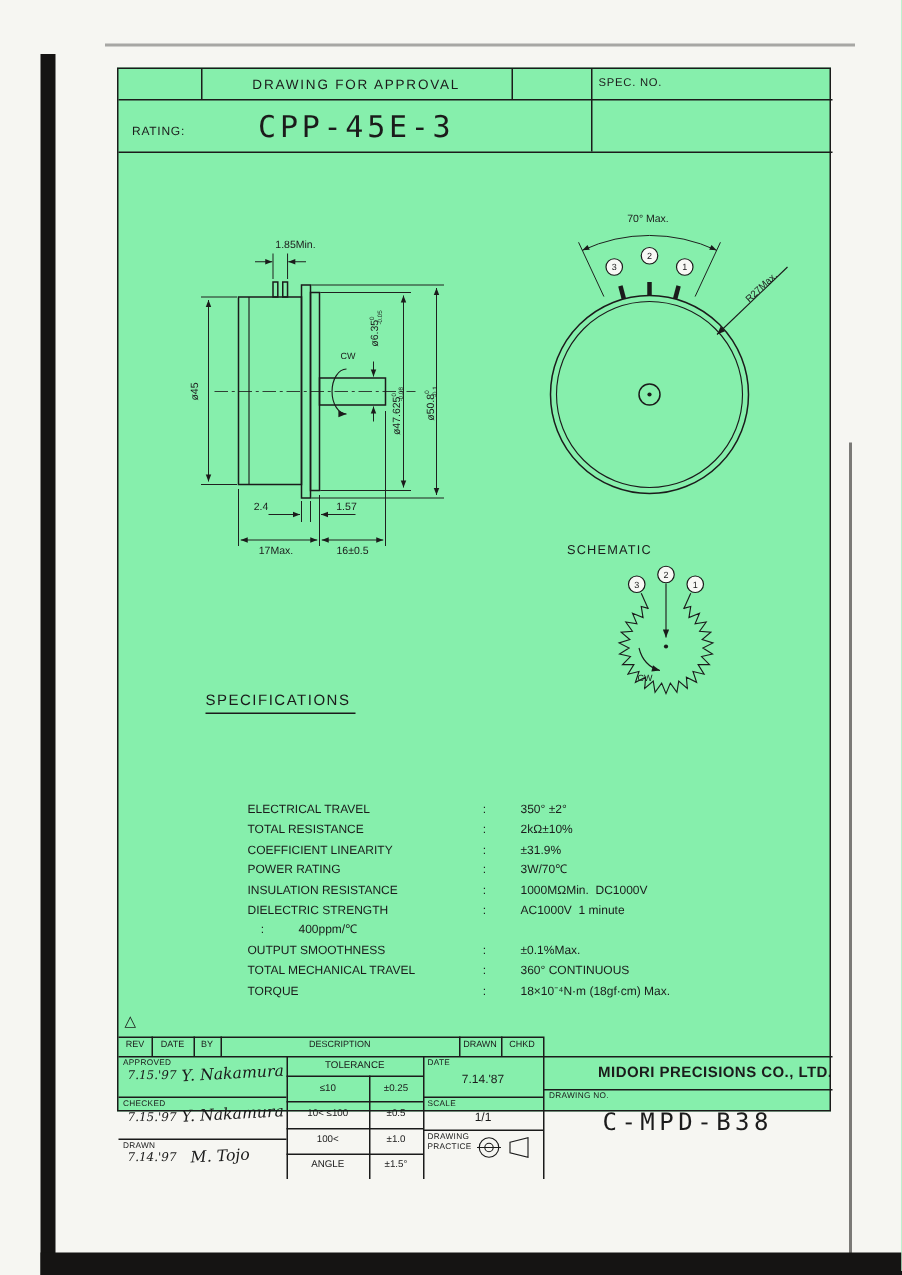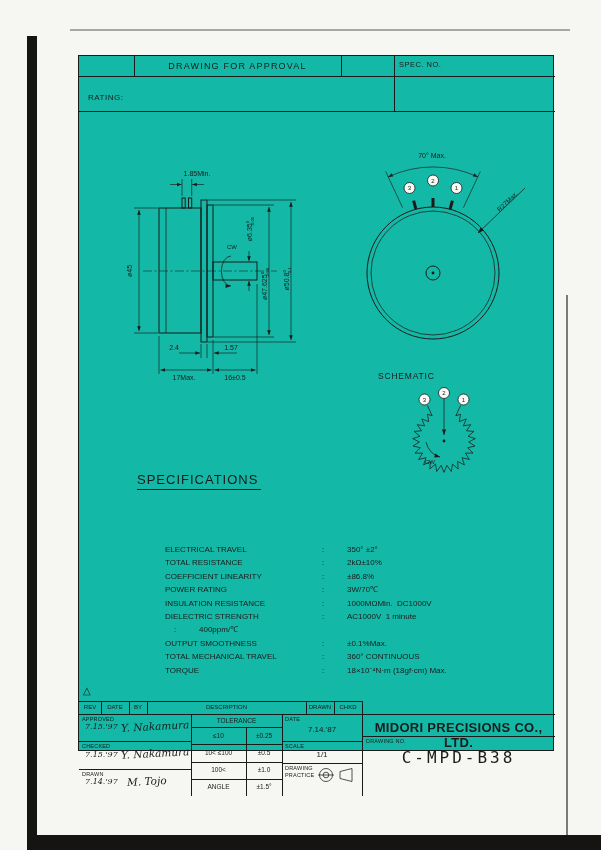--- a/index.html
+++ b/index.html
@@ -5,59 +5,59 @@
   * { margin:0; padding:0; box-sizing:border-box; }
   html,body { width:601px; height:850px; }
   body { background:#f6f6f2; font-family:"Liberation Sans",sans-serif; color:#1b1b1b; position:relative; overflow:hidden; }
 
   .edge { position:absolute; background:#151413; }
   .edge-left   { left:27px; top:36px; width:10px; height:814px; }
   .edge-bottom { left:27px; top:835px; width:574px; height:15px; }
   .edge-right  { left:566px; top:295px; width:2px; height:541px; opacity:.55; }
   .edge-top    { left:70px; top:29px; width:500px; height:2px; opacity:.35; }
 
-  .frame { position:absolute; left:78px; top:55px; width:476px; height:696px; border:1.5px solid #1b1b1b; background:#14b8a6; }
+  .frame { position:absolute; left:78px; top:45px; width:476px; height:696px; border:1.5px solid #1b1b1b; background:#86efac; }
   .hl { position:absolute; height:1px; background:#1b1b1b; }
   .vl { position:absolute; width:1px; background:#1b1b1b; }
 
   .approval-title { position:absolute; left:55px; top:4.5px; width:207px; text-align:center; font-size:9px; letter-spacing:1.2px; }
   .spec-no { position:absolute; left:320px; top:4px; font-size:7.5px; letter-spacing:.5px; }
   .model-label { position:absolute; left:9px; top:37px; font-size:8px; letter-spacing:.5px; }
   .model-value { position:absolute; left:55px; top:26px; width:207px; text-align:center; font-size:20px; letter-spacing:2.5px; font-family:"DejaVu Sans Mono",monospace; }
 
   .drawing { position:absolute; left:0; top:55px; width:476px; height:370px; }
   svg text { font-family:"Liberation Sans",sans-serif; fill:#1b1b1b; }
   .t7 { font-size:7px; }  .t65 { font-size:6.5px; }  .t6 { font-size:6px; }
   .t85 { font-size:8.5px; letter-spacing:.8px; }
   .tol { font-size:4.2px; }
   .outline { fill:none; stroke:#1b1b1b; stroke-width:1; }
   .thin { fill:none; stroke:#1b1b1b; stroke-width:.75; }
   .dimln { fill:none; stroke:#1b1b1b; stroke-width:.65; }
   .cl { fill:none; stroke:#1b1b1b; stroke-width:.55; stroke-dasharray:9 2.5 2 2.5; }
   .tab { stroke:#1b1b1b; stroke-width:3; }
   .numc { fill:#f8f8f5; stroke:#1b1b1b; stroke-width:.8; }
 
-  .specs-title { position:absolute; left:58px; top:416px; font-size:13px; letter-spacing:1px; border-bottom:1px solid #1b1b1b; padding:0 3px 2px 0; }
+  .specs-title { position:absolute; left:58px; top:416px; font-size:10px; letter-spacing:1px; border-bottom:1px solid #1b1b1b; padding:0 3px 2px 0; }
   .specs-rows { position:absolute; left:86px; top:446px; width:370px;margin-top:44px; }
   .spec-row { display:flex; align-items:flex-start; margin-bottom:4.6px; font-size:8px; line-height:1.1; }
   .spec-label { width:148px; white-space:pre-line; }
   .spec-colon { width:20px; text-align:center; }
   .spec-value { padding-left:14px; white-space:pre; }
 
   .rev-cell { position:absolute; top:647.5px; font-size:6px; text-align:center; }
   .rev-tri { position:absolute; left:4px; top:629px; font-size:10px; }
 
   .cell-label { position:absolute; font-size:5.5px; letter-spacing:.2px; white-space:pre-line; line-height:1.3; }
   .sig-date { position:absolute; font-family:"DejaVu Serif",serif; font-style:italic; font-size:8px; }
   .sig-name { position:absolute; font-family:"DejaVu Serif",serif; font-style:italic; font-size:10.5px; transform:rotate(-3deg); }
   .tol-title { position:absolute; left:112px; top:660.5px; width:91px; text-align:center; font-size:6.5px; }
   .tol-range { position:absolute; left:112px; width:55px; text-align:center; font-size:6.5px; }
   .tol-val { position:absolute; left:167px; width:36px; text-align:center; font-size:6.5px; }
   .dsp-val { position:absolute; left:203px; width:80px; text-align:center; font-size:8px; }
-  .company { position:absolute; left:283px; top:664px; width:193px; text-align:center; font-size:13px; font-weight:bold; letter-spacing:.3px; }
+  .company { position:absolute; left:283px; top:664px; width:193px; text-align:right; font-size:10px; font-weight:bold; letter-spacing:.3px; }
   .drawing-no { position:absolute; left:283px; top:692px; width:193px; text-align:center; font-size:16px; letter-spacing:3px; font-family:"DejaVu Sans Mono",monospace; }
   .practice-symbol { position:absolute; left:238px; top:710px; width:40px; height:18px; }
 </style>
 </head>
 <body>
 
 <div class="edge edge-left"></div>
 <div class="edge edge-bottom"></div>
 <div class="edge edge-right"></div>
 <div class="edge edge-top"></div>
@@ -66,20 +66,21 @@
 
   <div class="hl" style="top:20px;left:0;width:476px"></div>
   <div class="hl" style="top:55px;left:0;width:476px"></div>
   <div class="vl" style="left:315px;top:0;height:55px"></div>
   <div class="vl" style="left:55px;top:0;height:20px"></div>
   <div class="vl" style="left:262px;top:0;height:20px"></div>
 
   <div class="approval-title">DRAWING FOR APPROVAL</div>
   <div class="spec-no">SPEC. NO.</div>
   <div class="model-label">RATING:</div>
+  <div class="model-value">CPP-45E-3</div>
 
   <svg class="drawing" viewBox="0 0 476 370">
     <defs>
       <marker id="arw" viewBox="0 0 10 10" refX="9.5" refY="5" markerWidth="8" markerHeight="8" orient="auto-start-reverse">
         <path d="M0.5,1.5 L9.5,5 L0.5,8.5 Z" fill="#1b1b1b"></path>
       </marker>
     </defs>
 
     <g>
       <line class="cl" x1="64" y1="160" x2="198" y2="160"></line>
@@ -184,21 +185,21 @@
         <div class="spec-value">350° ±2°</div>
       </div>
     <div class="spec-row">
         <div class="spec-label">TOTAL RESISTANCE</div>
         <div class="spec-colon">:</div>
         <div class="spec-value">2kΩ±10%</div>
       </div>
     <div class="spec-row">
         <div class="spec-label">COEFFICIENT LINEARITY</div>
         <div class="spec-colon">:</div>
-        <div class="spec-value">±86.8%</div>
+        <div class="spec-value">±31.9%</div>
       </div>
     <div class="spec-row">
         <div class="spec-label">POWER RATING</div>
         <div class="spec-colon">:</div>
         <div class="spec-value">3W/70℃</div>
       </div>
     <div class="spec-row">
         <div class="spec-label">INSULATION RESISTANCE</div>
         <div class="spec-colon">:</div>
         <div class="spec-value">1000MΩMin.  DC1000V</div>

